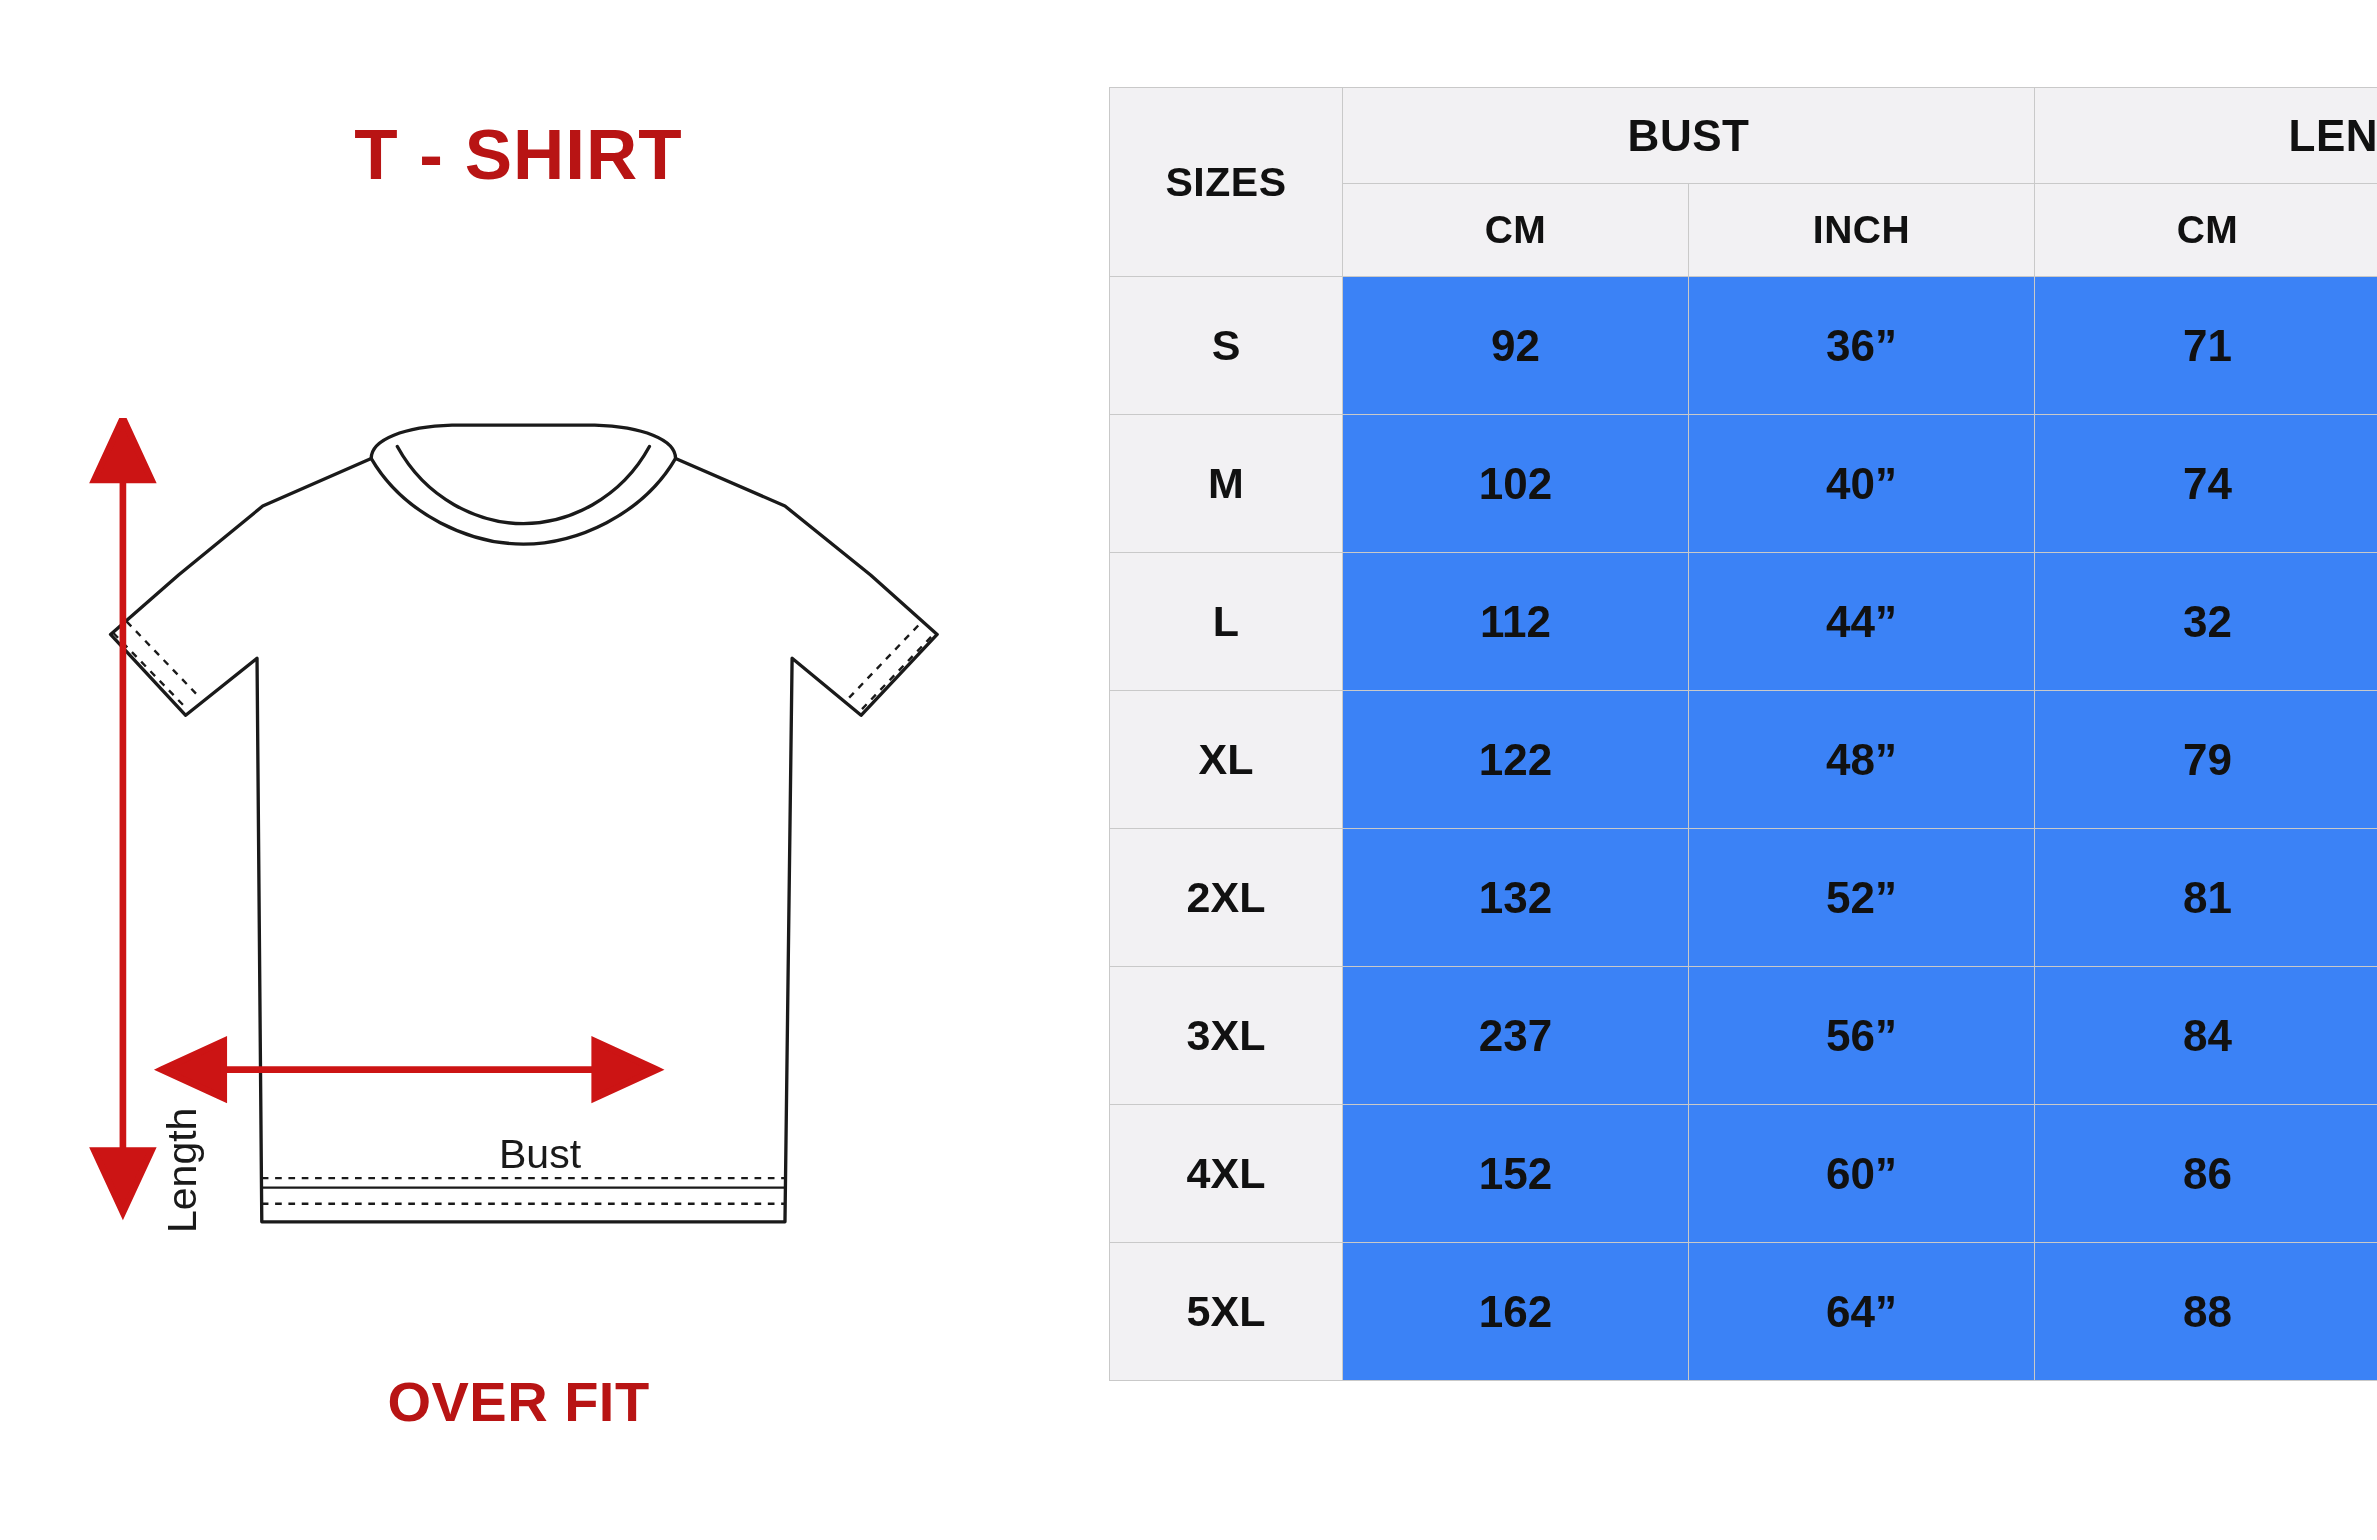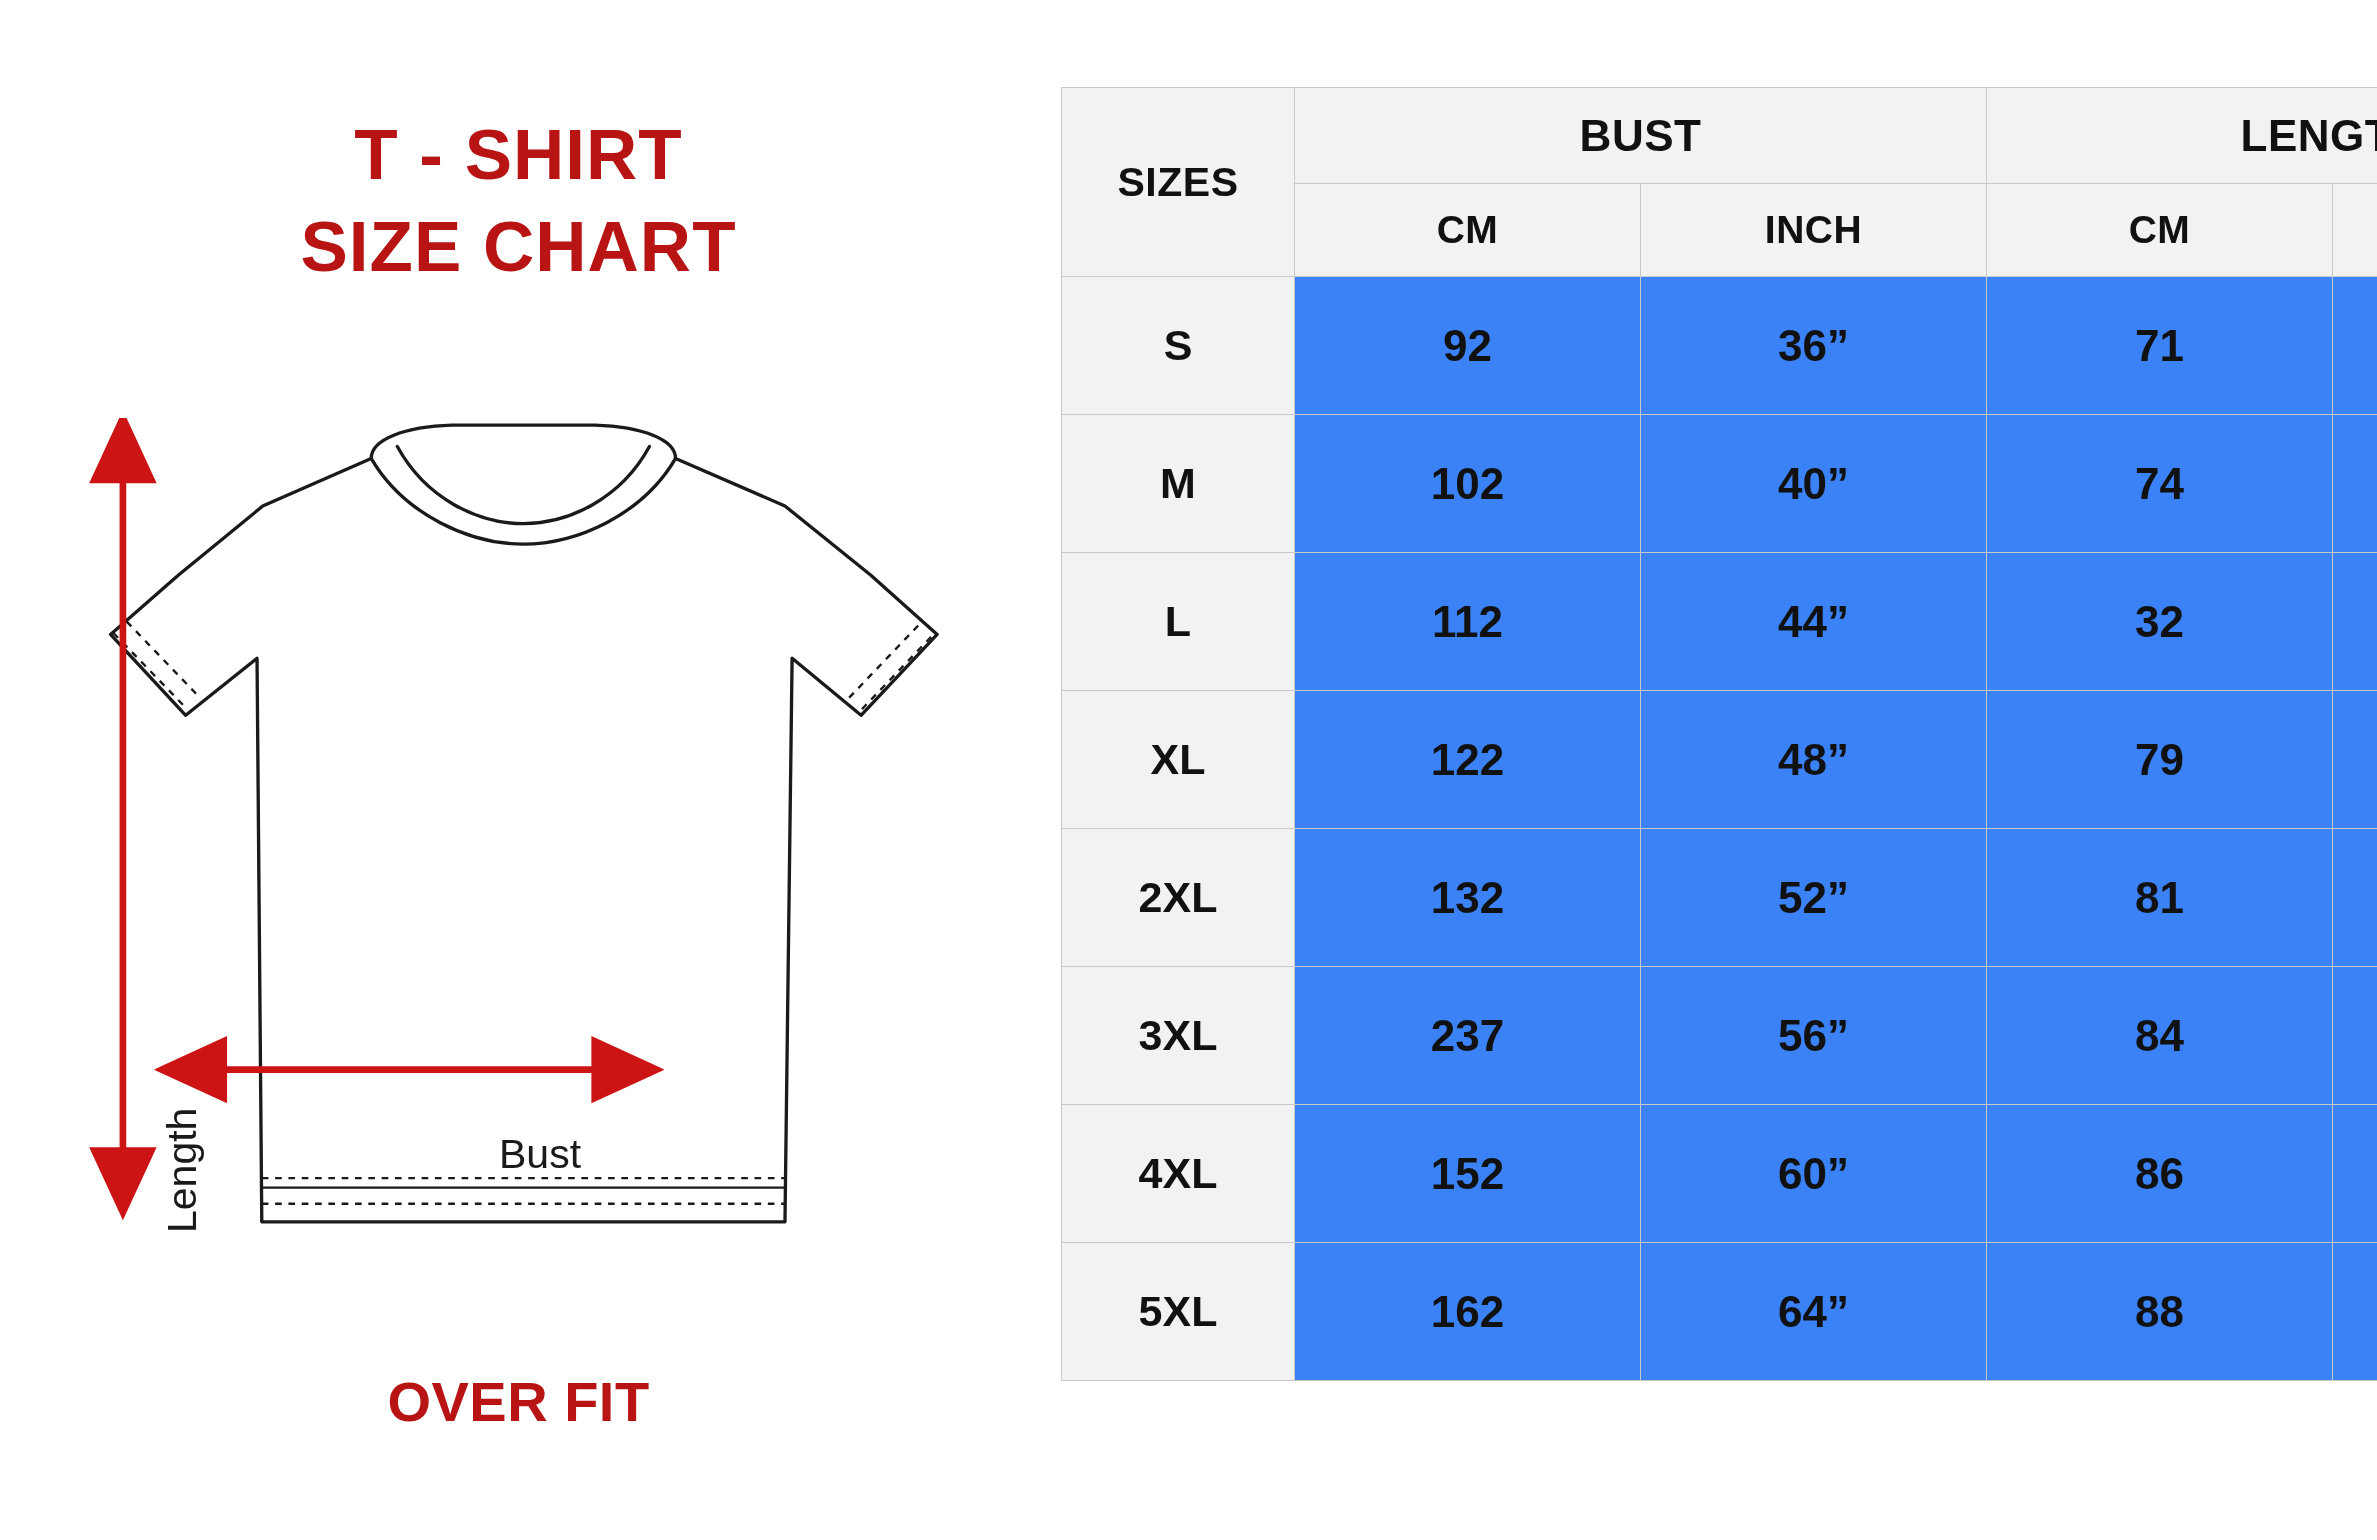--- a/index.html
+++ b/index.html
@@ -21,20 +21,21 @@
     flex-direction: row;
     align-items: flex-start;
   }
 
   
   .left-panel {
     position: relative;
     width: 1037px;
     height: 1540px;
     flex: none;
+    padding-left: 48px;
   }
   .title-block {
     position: absolute;
     top: 109px;
     left: 0;
     width: 1037px;
     text-align: center;
     color: #b81414;
     font-weight: bold;
     font-size: 71px;
@@ -137,21 +138,20 @@
 </style>
 </head>
 <body>
 
 <div class="page">
 
   <div class="left-panel">
 
     <div class="title-block">
       <span class="title-line">T - SHIRT</span>
-      <span class="title-line">SIZE CHART</span>
     </div>
 
     <div class="shirt-area">
       <svg class="shirt-svg" viewBox="0 0 2010 1930" xmlns="http://www.w3.org/2000/svg">
 
         <g fill="none" stroke="#1a1a1a" stroke-width="7" stroke-linejoin="round" stroke-linecap="round">
           <path d="M 690 85
                    C 690 45, 760 18, 860 15
                    L 1160 15
                    C 1260 18, 1330 45, 1330 85

